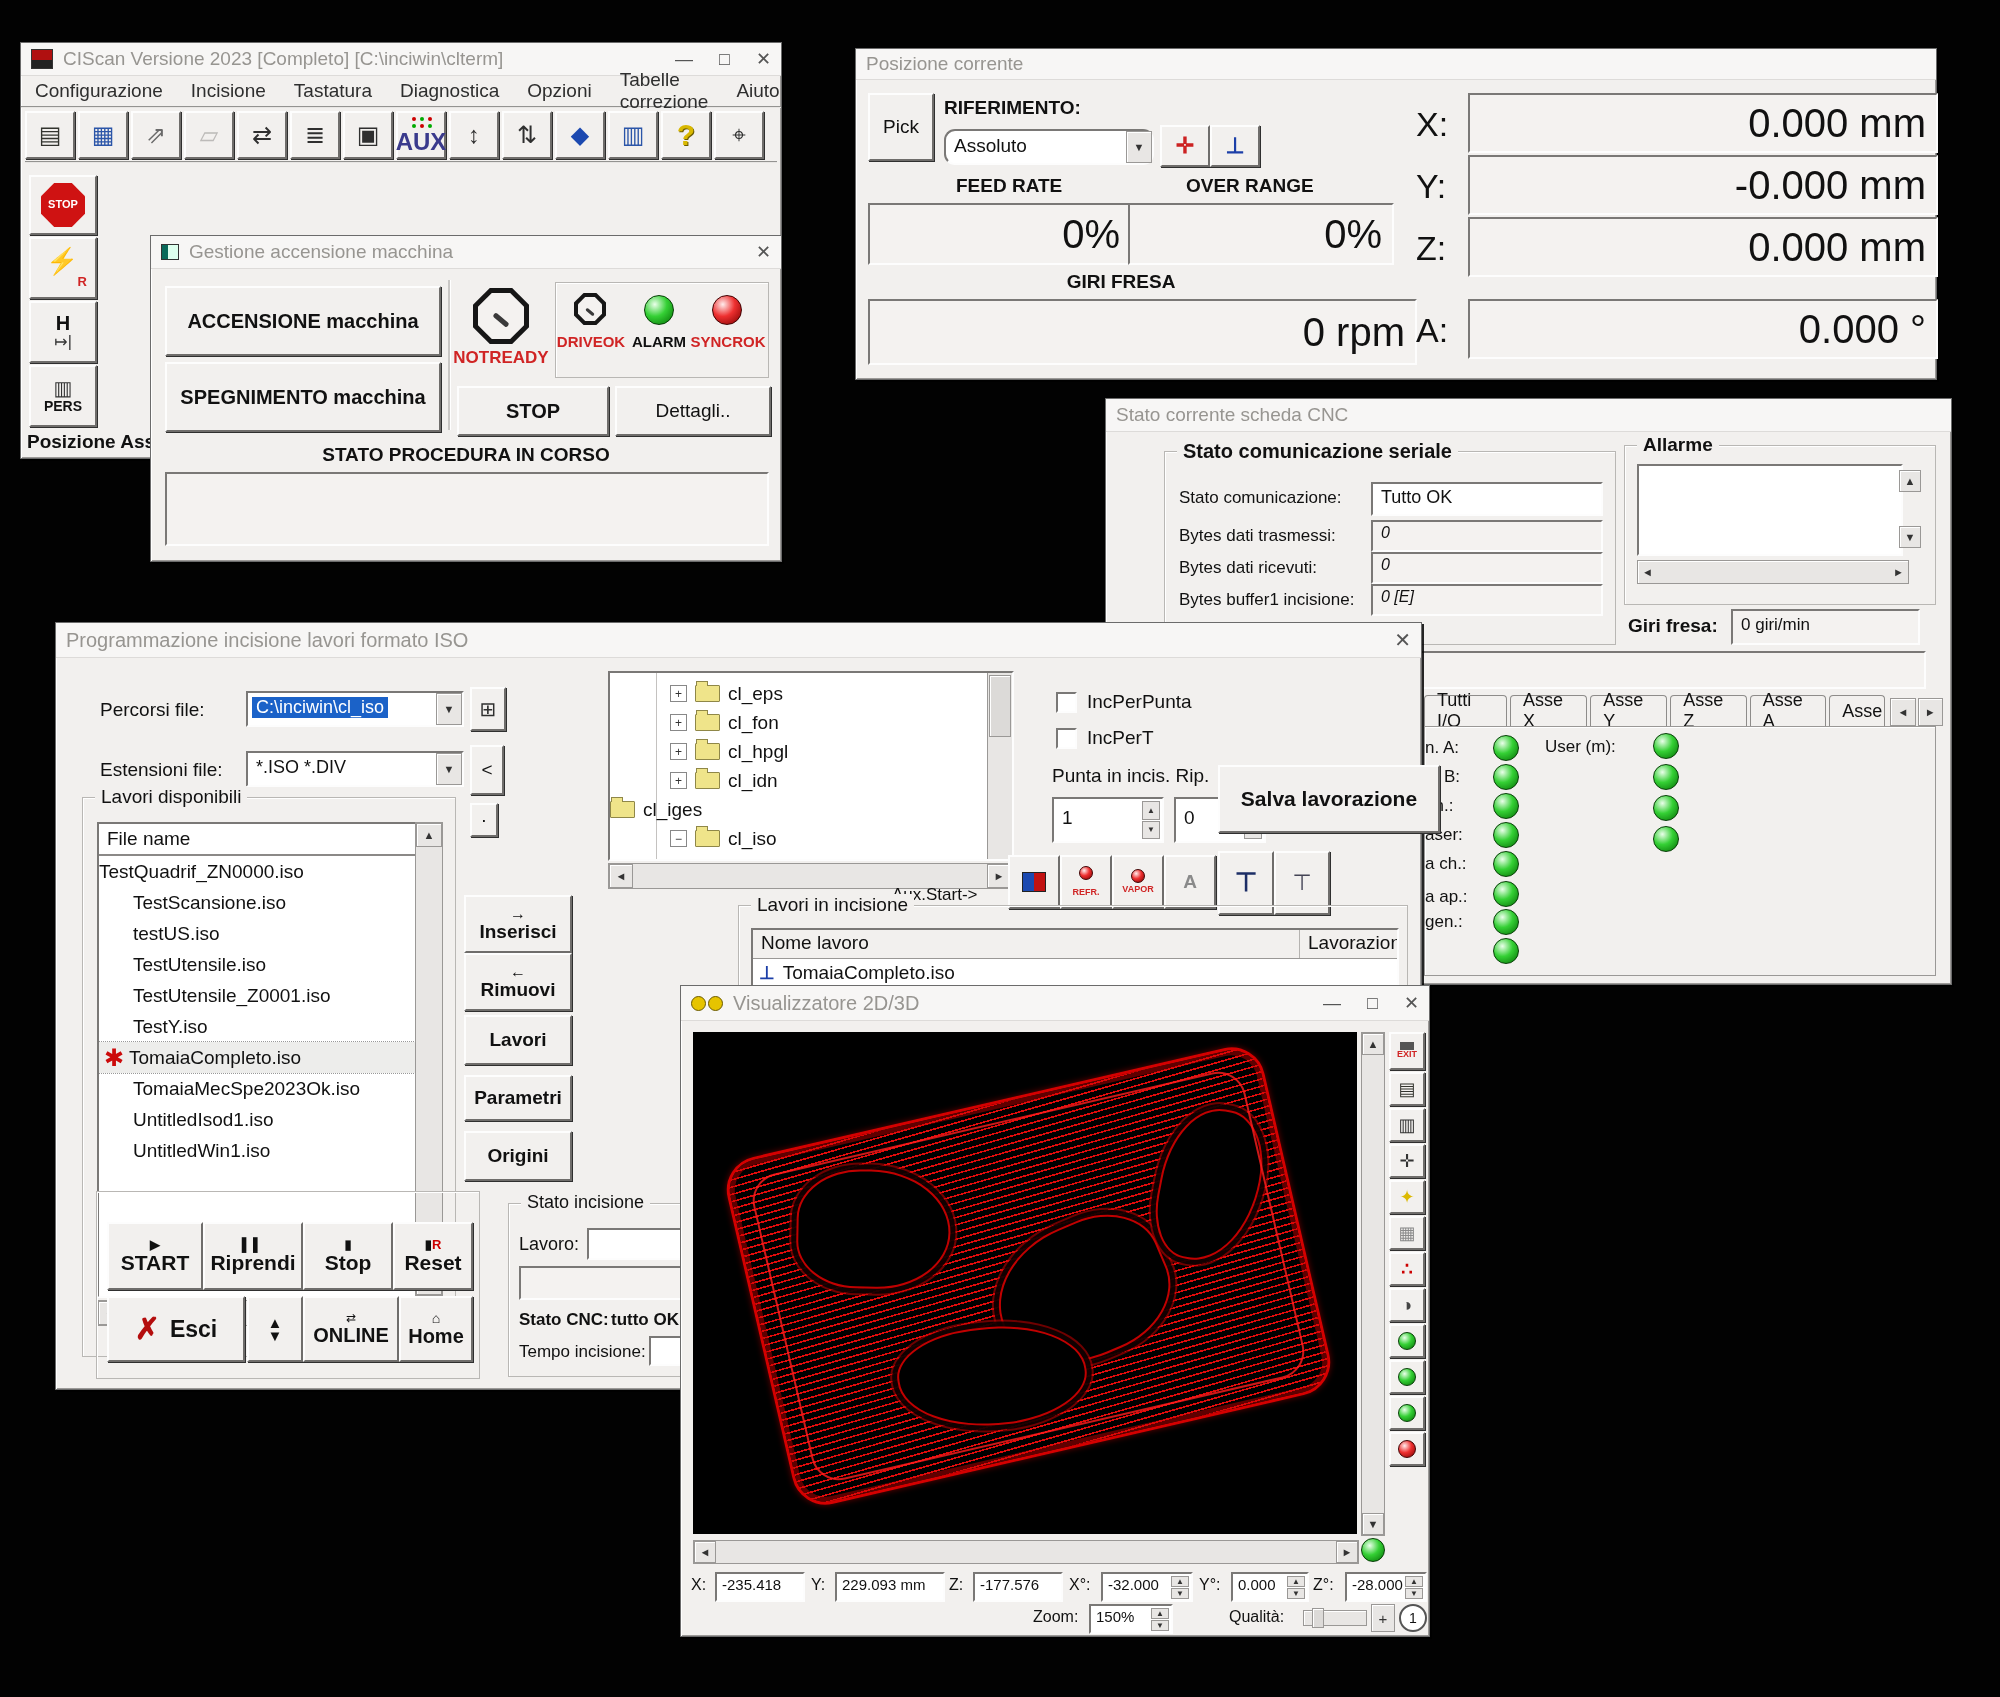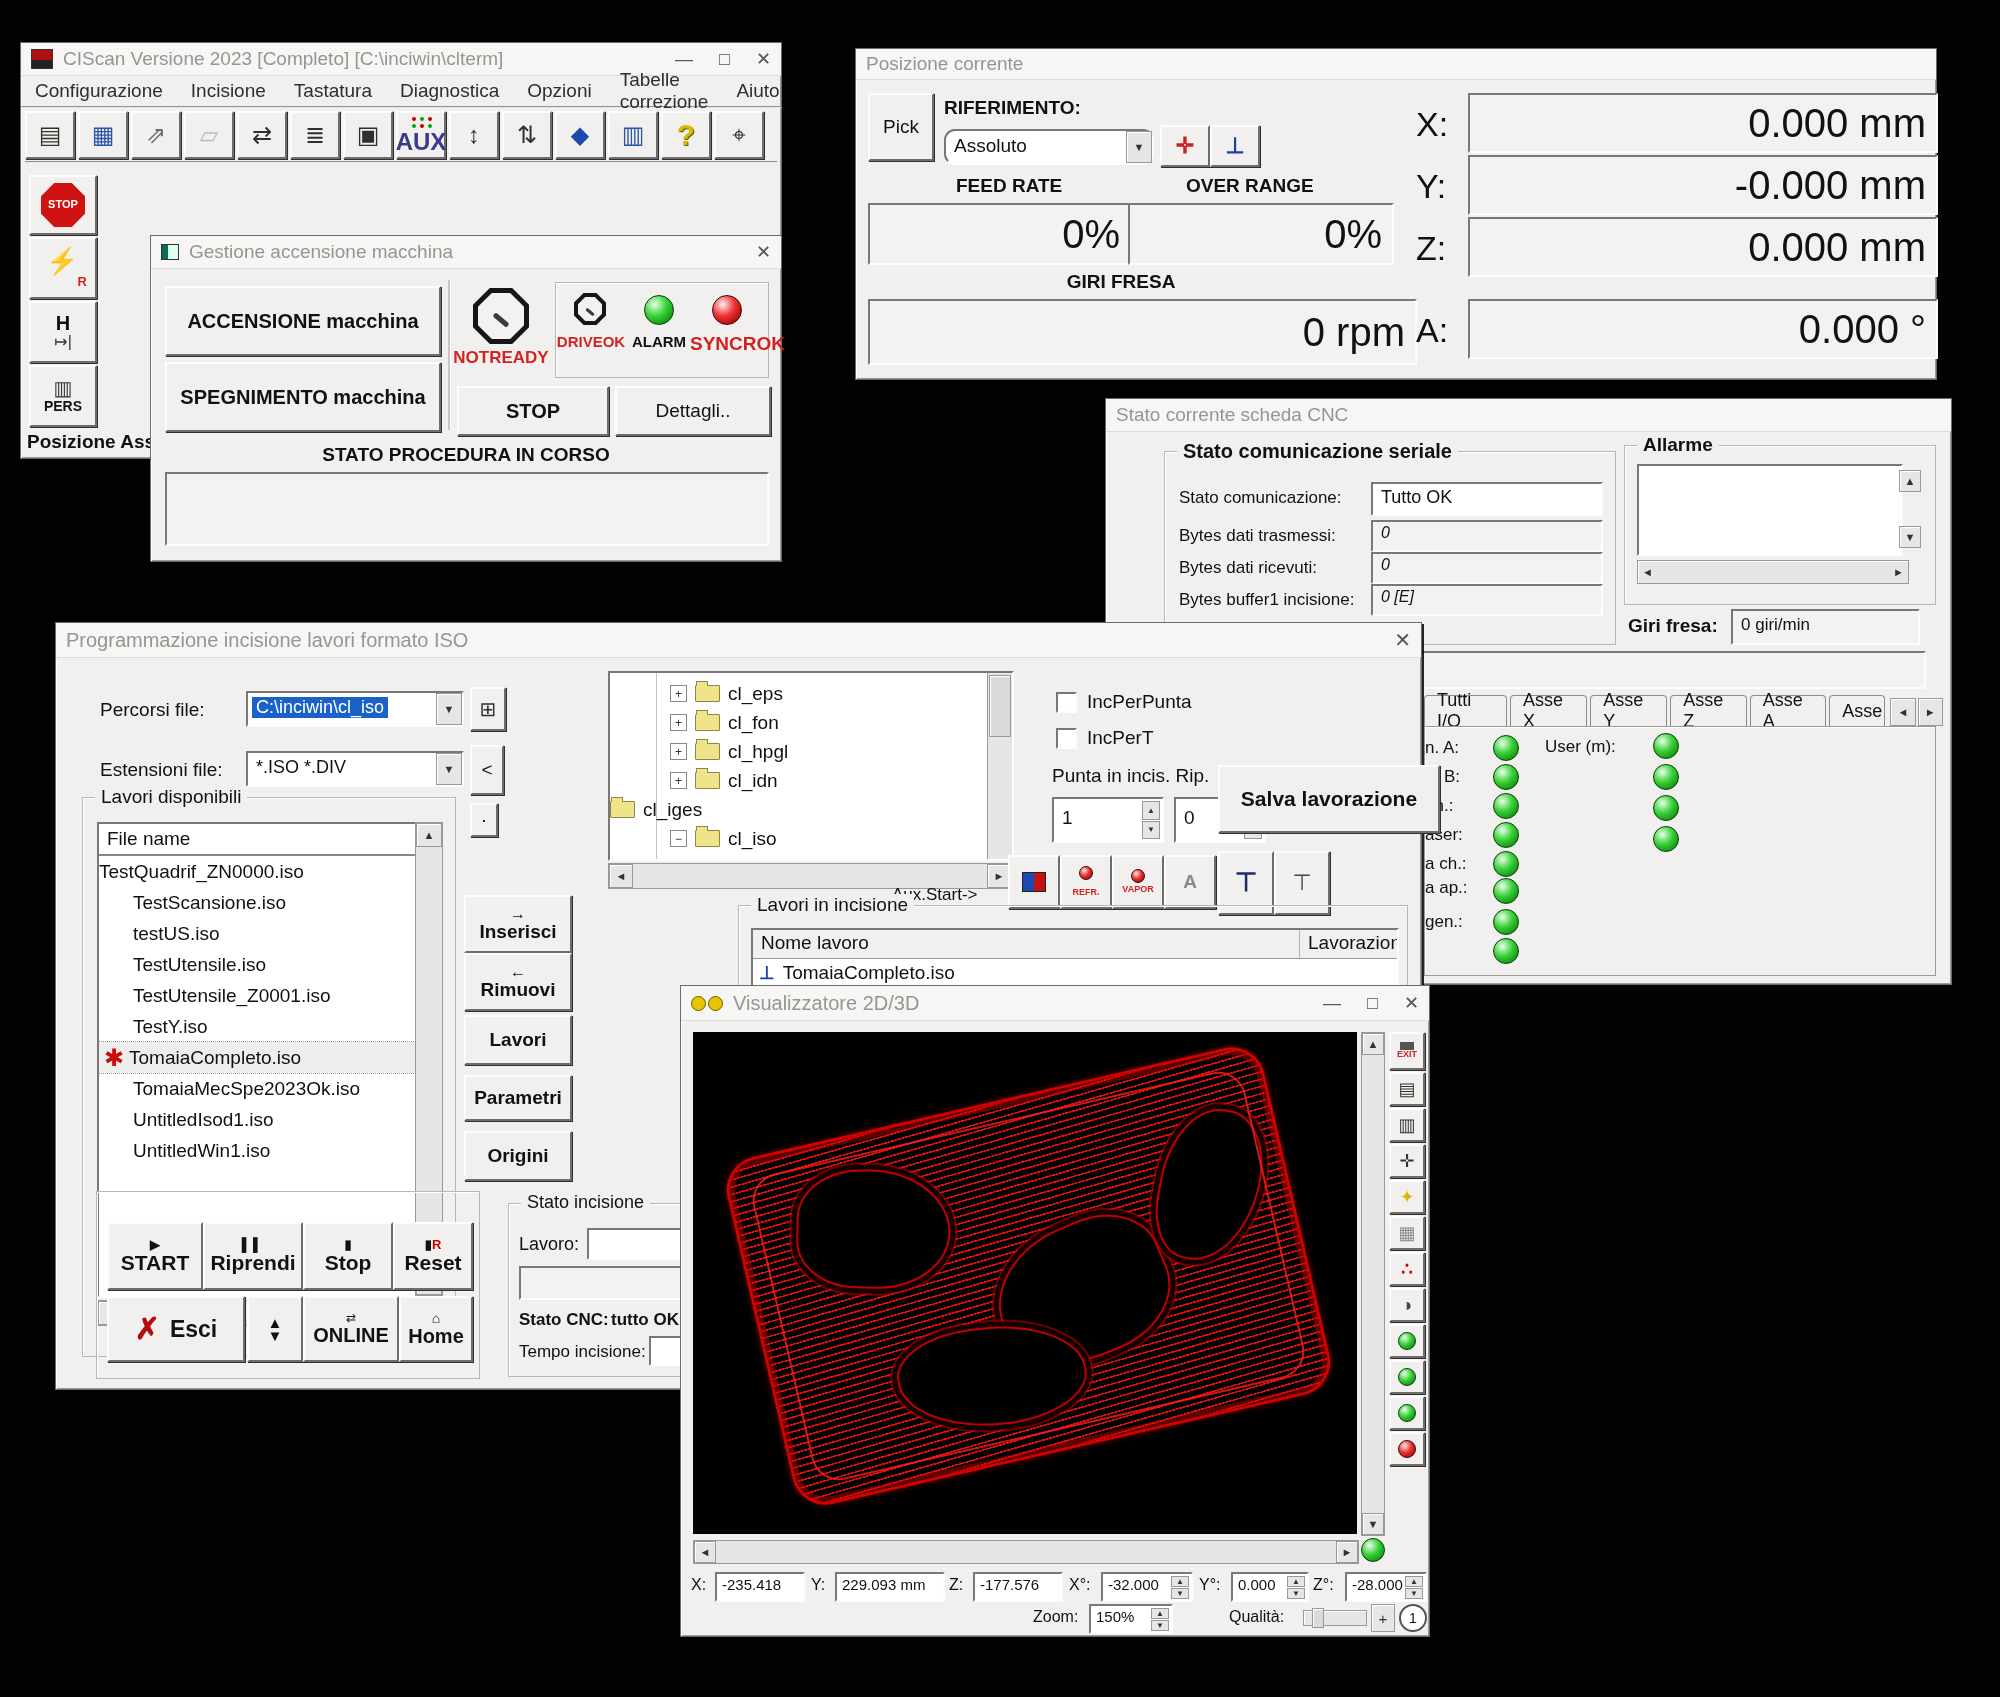--- a/index.html
+++ b/index.html
@@ -184,21 +184,21 @@
     <div class="gb" style="left:404px;top:46px;width:212px;height:94px;">
       <div class="oct" style="position:absolute;left:18px;top:10px;width:32px;height:32px;">
         <div class="o1"></div>
           <div class="o2" style="inset:4px;"></div>
           <div class="sl" style="width:10px;height:3px;"></div>
       </div>
       <span class="lab redtxt" style="left:0px;top:50px;width:70px;text-align:center;font-size:15px;">DRIVEOK</span>
       <span class="led" style="position:absolute;left:88px;top:12px;width:28px;height:28px;"></span>
       <span class="lab b" style="left:70px;top:50px;width:66px;text-align:center;font-size:15px;">ALARM</span>
       <span class="led red" style="position:absolute;left:156px;top:12px;width:28px;height:28px;"></span>
-      <span class="lab redtxt" style="left:134px;top:50px;width:76px;text-align:center;font-size:19px;">SYNCROK</span>
+      <span class="lab redtxt" style="left:134px;top:50px;width:76px;text-align:center;font-size:15px;">SYNCROK</span>
     </div>
     <div class="btn b" style="left:306px;top:150px;width:148px;height:46px;font-size:20px;">STOP</div>
     <div class="btn" style="left:464px;top:150px;width:152px;height:46px;">Dettagli..</div>
     <span class="lab b" style="left:0;top:208px;width:630px;text-align:center;font-size:19px;">STATO PROCEDURA IN CORSO</span>
     <div class="sunk" style="left:14px;top:236px;width:600px;height:70px;"></div>
   </div>
 
   <div class="win" id="win-pos" style="left:855px;top:48px;width:1080px;height:330px;z-index:1;">
     <div class="ttl" style="height:30px;">
       <span>Posizione corrente</span>
@@ -295,21 +295,21 @@
             <span class="led" style="margin-left:8px;"></span>
           </div>
         <div style="display:flex;align-items:center;height:29px;">
             <span class="lab" style="position:static;width:60px;font-size:17px;">aser:</span>
             <span class="led" style="margin-left:8px;"></span>
           </div>
         <div style="display:flex;align-items:center;height:29px;">
             <span class="lab" style="position:static;width:60px;font-size:17px;">a ch.:</span>
             <span class="led" style="margin-left:8px;"></span>
           </div>
-        <div style="display:flex;align-items:flex-start;height:29px;">
+        <div style="display:flex;align-items:flex-end;height:29px;">
             <span class="lab" style="position:static;width:60px;font-size:17px;">a ap.:</span>
             <span class="led" style="margin-left:8px;"></span>
           </div>
         <div style="display:flex;align-items:center;height:29px;">
             <span class="lab" style="position:static;width:60px;font-size:17px;">gen.:</span>
             <span class="led" style="margin-left:8px;"></span>
           </div>
         <div style="display:flex;align-items:center;height:29px;">
             <span style="width:60px;"></span>
             <span class="led" style="margin-left:8px;"></span>

